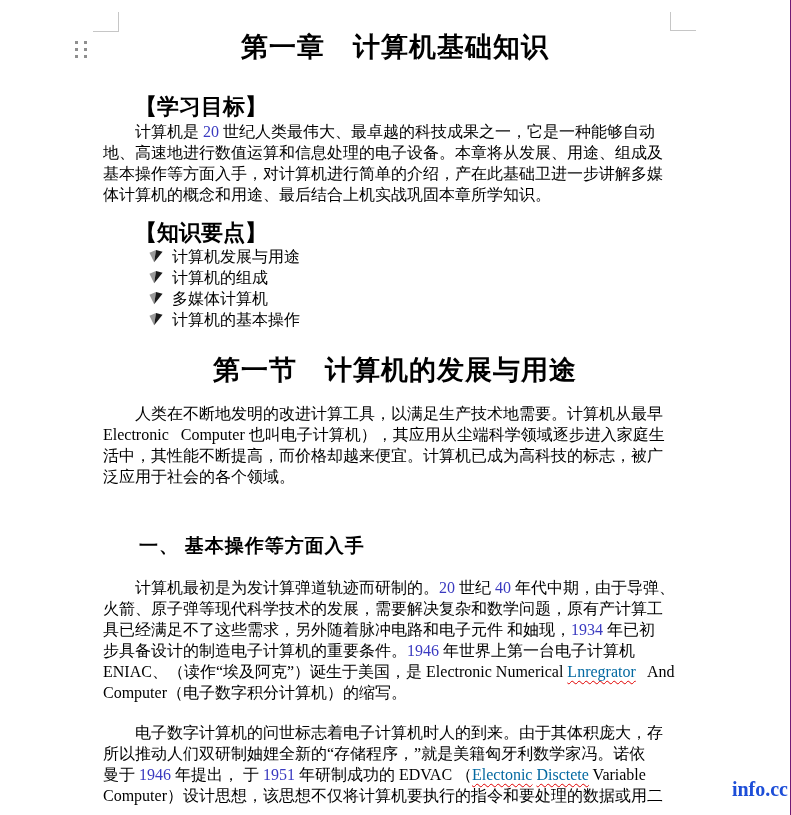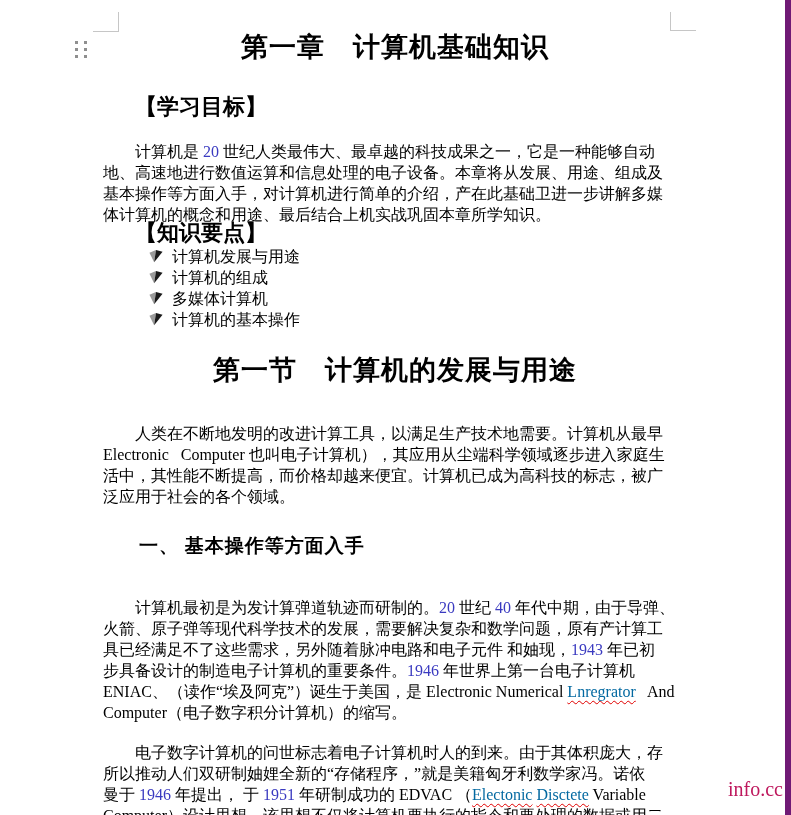--- a/index.html
+++ b/index.html
@@ -1,51 +1,51 @@
 <!DOCTYPE html>
 <html><head>
 <meta charset="utf-8">
 <style>
   html,body{margin:0;padding:0;background:#ffffff;}
   .page{
     position:relative;width:791px;height:815px;background:#ffffff;overflow:hidden;
     font-family:"Liberation Serif","DejaVu Serif",serif;color:#000;
-    border-right:6px solid #701a75;box-sizing:border-box;
+    border-right:1px solid #701a75;box-sizing:border-box;
   }
   
   .crop-tl{position:absolute;left:93px;top:12px;width:25px;height:19px;
     border-right:1px solid #c6c6c6;border-bottom:1px solid #c6c6c6;}
   .crop-tr{position:absolute;left:670px;top:12px;width:25px;height:18px;
     border-left:1px solid #c6c6c6;border-bottom:1px solid #c6c6c6;}
   
   .drag-handle{position:absolute;left:75px;top:41px;width:13px;height:21px;
     display:grid;grid-template-columns:3px 3px;grid-template-rows:3px 3px 3px;
     column-gap:6px;row-gap:4px;cursor:grab;}
   .drag-handle i{background:#8f8f8f;width:3px;height:3px;display:block;}
   .chapter-title{position:absolute;left:103px;top:29px;width:584px;text-align:center;
     font-size:27px;font-weight:bold;letter-spacing:1px;white-space:pre;}
   .sub-heading{position:absolute;left:135px;font-size:22px;font-weight:bold;white-space:pre;}
   .section-heading{position:absolute;left:103px;top:352px;width:584px;text-align:center;
     font-size:27px;font-weight:bold;white-space:pre;letter-spacing:1px;}
   .history-heading{position:absolute;left:139px;top:533px;font-size:19px;
     font-weight:bold;white-space:pre;letter-spacing:1px;}
   .para{position:absolute;left:103px;width:580px;font-size:16px;}
   .para .line{height:21px;line-height:21px;white-space:pre;}
-  .para .line.indent{padding-left:32px;margin-top:20px;}
+  .para .line.indent{padding-left:32px;}
   .num{color:#3a3ac0;}
   .en{color:#000;}
   .sq{color:#0369a1;
     text-decoration-line:underline;text-decoration-style:wavy;
     text-decoration-color:#e00000;text-decoration-thickness:1px;
     text-underline-offset:3px;}
   .bullets{position:absolute;left:148px;top:246px;font-size:16px;}
   .bullet-row{height:21px;line-height:21px;display:flex;align-items:center;white-space:pre;}
   .bullet-row .arrow{width:16px;height:15px;margin-right:8px;flex:0 0 auto;}
-  .watermark{position:absolute;right:2px;top:778px;font-size:20px;font-weight:normal;
-    color:#be185d;font-family:"Liberation Serif","DejaVu Serif",serif;white-space:pre;}
+  .watermark{position:absolute;right:2px;top:778px;font-size:20px;font-weight:bold;
+    color:#1d4ed8;font-family:"Liberation Serif","DejaVu Serif",serif;white-space:pre;}
 </style>
 </head>
 <body>
 
 <div class="page">
 
   <div class="crop-tl"></div>
   <div class="crop-tr"></div>
 
   <div class="drag-handle">
@@ -96,21 +96,21 @@
       <div class="line"><span class="en">Electronic   Computer</span><span> 也叫电子计算机），其应用从尘端科学领域逐步进入家庭生</span></div>
       <div class="line">活中，其性能不断提高，而价格却越来便宜。计算机已成为高科技的标志，被广</div>
       <div class="line">泛应用于社会的各个领域。</div>
     </div>
 
   <div class="history-heading">一、 基本操作等方面入手</div>
 
   <div class="para" style="top:577px;">
       <div class="line indent"><span>计算机最初是为发计算弹道轨迹而研制的。</span><span class="num">20</span><span> 世纪 </span><span class="num">40</span><span> 年代中期，由于导弹、</span></div>
       <div class="line">火箭、原子弹等现代科学技术的发展，需要解决复杂和数学问题，原有产计算工</div>
-      <div class="line"><span>具已经满足不了这些需求，另外随着脉冲电路和电子元件 和妯现，</span><span class="num">1943</span><span> 年已初</span></div>
+      <div class="line"><span>具已经满足不了这些需求，另外随着脉冲电路和电子元件 和妯现，</span><span class="num">1934</span><span> 年已初</span></div>
       <div class="line"><span>步具备设计的制造电子计算机的重要条件。</span><span class="num">1946</span><span> 年世界上第一台电子计算机</span></div>
       <div class="line"><span class="en">ENIAC</span><span>、（读作“埃及阿克”）诞生于美国，是 </span><span class="en">Electronic Numerical </span><span class="sq">Lnregrator</span><span class="en">   And</span></div>
       <div class="line"><span class="en">Computer</span><span>（电子数字积分计算机）的缩写。</span></div>
     </div>
 
   <div class="para" style="top:722px;">
       <div class="line indent">电子数字计算机的问世标志着电子计算机时人的到来。由于其体积庞大，存</div>
       <div class="line">所以推动人们双研制妯娌全新的“存储程序，”就是美籍匈牙利数学家冯。诺依</div>
       <div class="line"><span>曼于 </span><span class="num">1946</span><span> 年提出， 于 </span><span class="num">1951</span><span> 年研制成功的 </span><span class="en">EDVAC</span><span> （</span><span class="sq">Electonic</span><span class="en"> </span><span class="sq">Disctete</span><span class="en"> Variable</span></div>
       <div class="line"><span class="en">Computer</span><span>）设计思想，该思想不仅将计算机要执行的指令和要处理的数据或用二</span></div>

